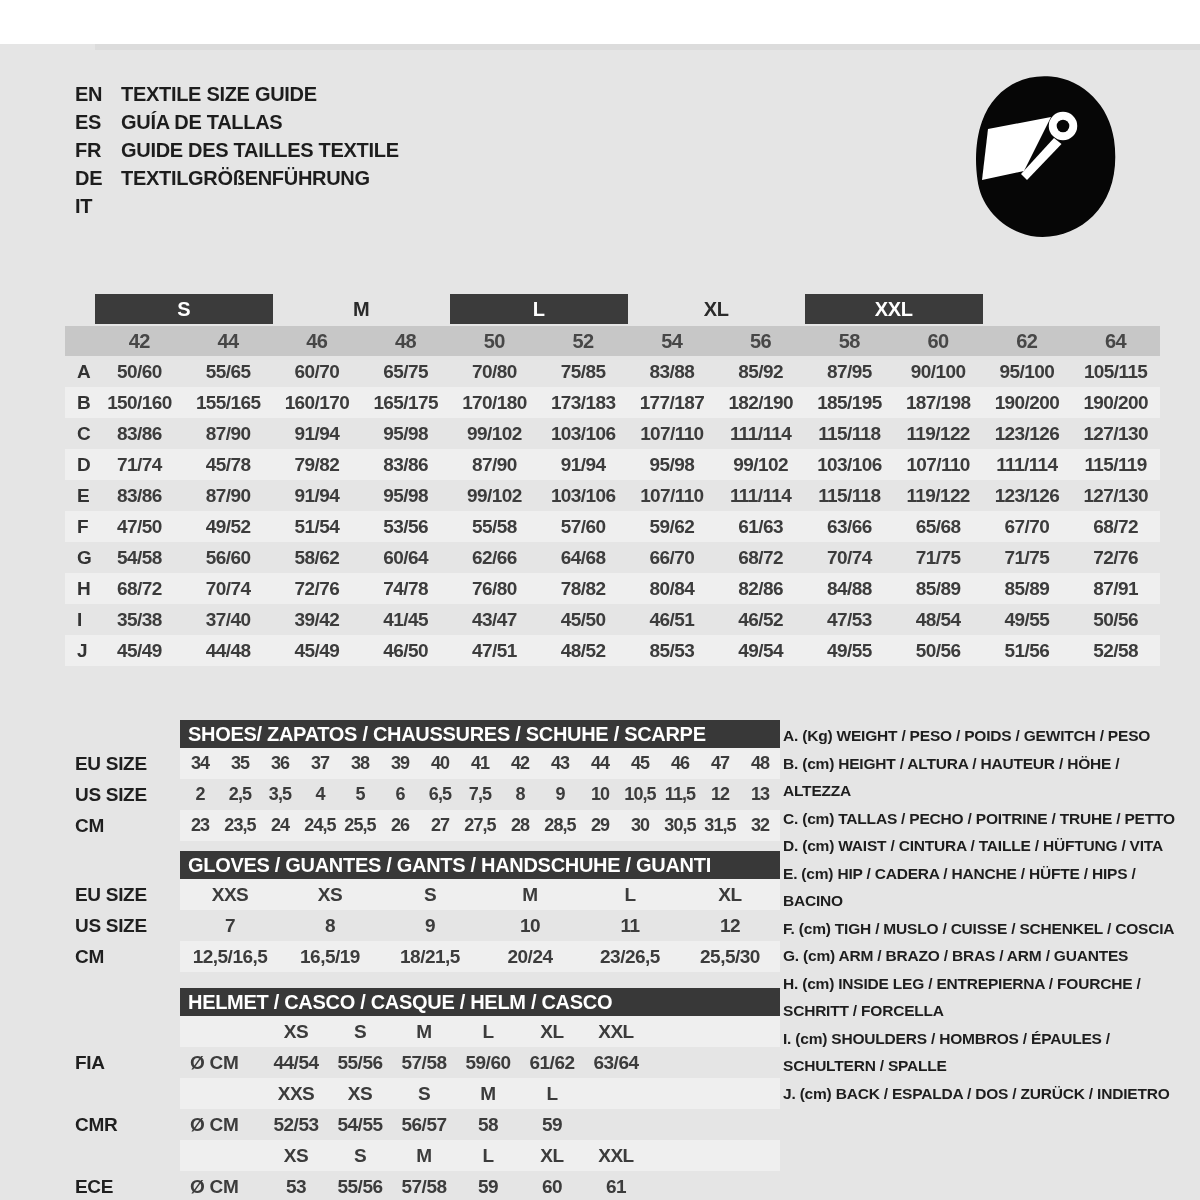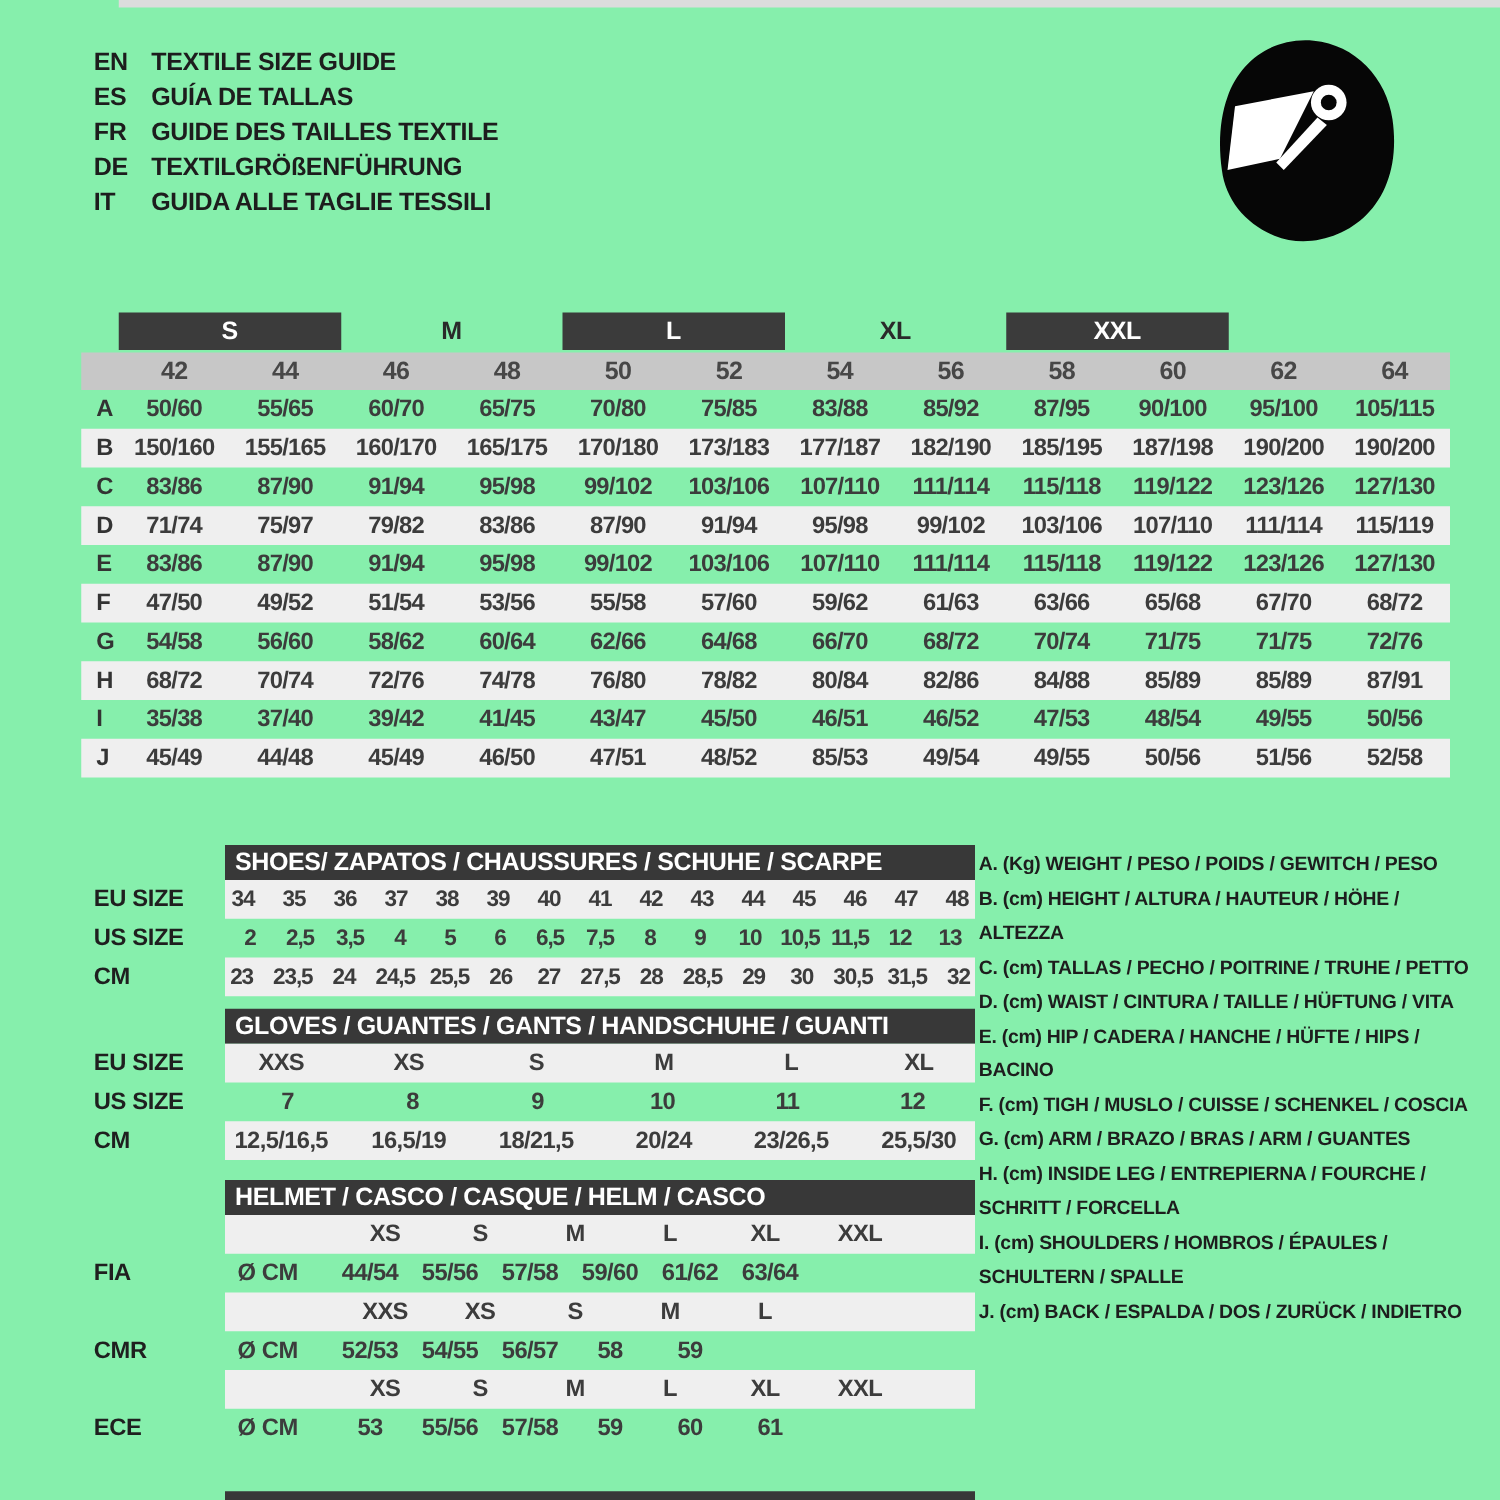--- a/index.html
+++ b/index.html
@@ -1,18 +1,18 @@
 <!DOCTYPE html>
 <html><head>
 <meta charset="utf-8">
 <style>
   html,body{margin:0;padding:0;background:#fff;}
   body{width:1200px;height:1200px;position:relative;overflow:hidden;
        font-family:"Liberation Sans","DejaVu Sans",sans-serif;font-weight:700;color:#2e2e2e;}
-  .canvas{position:absolute;inset:0;background:#86efac;}
+  .canvas{position:absolute;inset:0;background:#e5e5e5;margin-top:44px;}
 
   
   .top-strip{position:absolute;left:95px;top:0;width:1105px;height:6px;background:#dcdcdc;}
   .bottom-strip{position:absolute;left:180px;top:1193px;width:600px;height:7px;background:#383838;}
 
   
   .lang-block{position:absolute;left:75px;top:36px;}
   .lang-row{display:grid;grid-template-columns:46px auto;height:28px;align-items:center;}
   .lang-code,.lang-title{font-size:20px;letter-spacing:-0.3px;color:#1d1d1d;white-space:nowrap;}
 
@@ -31,21 +31,21 @@
   .tt-row.alt{background:#efefef;}
   .tt-label{padding-left:12px;font-size:19px;color:#333;}
   .tt-val{text-align:center;font-size:19px;letter-spacing:-0.6px;color:#3c3c3c;white-space:nowrap;}
 
   
   .sub-tables{position:absolute;left:75px;top:676px;width:705px;}
   .sub-row{display:grid;grid-template-columns:105px 1fr;align-items:center;}
   .gutter-label{font-size:19px;color:#1f1f1f;letter-spacing:-0.3px;}
   .bar{background:#383838;color:#fff;height:28px;line-height:28px;padding-left:8px;font-size:20px;letter-spacing:-0.3px;white-space:nowrap;}
   .stripe{display:grid;height:31px;align-items:center;}
-  .stripe.gray{background:#efefef;gap:12px;}
+  .stripe.gray{background:#efefef;}
   .shoes-grid{grid-template-columns:repeat(15,1fr);}
   .gloves-grid{grid-template-columns:repeat(6,1fr);}
   .helmet-grid{grid-template-columns:84px repeat(6,64px) 1fr;}
   .cell{text-align:center;font-size:19px;letter-spacing:-0.5px;color:#3c3c3c;white-space:nowrap;}
   .shoes-grid .cell{font-size:18px;letter-spacing:-0.9px;}
   .unit{text-align:left;padding-left:10px;font-size:19px;color:#3c3c3c;letter-spacing:-0.3px;}
   #gloves-table{margin-top:10px;}
   #helmet-table{margin-top:16px;}
 
   
@@ -71,21 +71,20 @@
       <div class="lang-row">
         <span class="lang-code">FR</span>
         <span class="lang-title">GUIDE DES TAILLES TEXTILE</span>
       </div>
       <div class="lang-row">
         <span class="lang-code">DE</span>
         <span class="lang-title">TEXTILGRÖßENFÜHRUNG</span>
       </div>
       <div class="lang-row">
         <span class="lang-code">IT</span>
-        <span class="lang-title">GUIDA ALLE TAGLIE TESSILI</span>
       </div>
     </div>
 
   <div class="helmet-icon">
     <svg viewBox="0 0 100 112" width="150" height="172">
       <path d="M54 3 C76 5 93 23 96 45 C99 66 94 84 82 96 C70 108 50 114 33 107 C18 101 7 88 5 72 C3 58 4 44 8 33 C15 13 33 1 54 3 Z" fill="#060606"></path>
       <polygon points="12,38 54,30 36,66 8,72" fill="#ffffff"></polygon>
       <polygon points="34,68 56,44 61,48 38,72" fill="#ffffff"></polygon>
       <circle cx="62" cy="36" r="9.5" fill="#ffffff"></circle>
       <circle cx="62" cy="36" r="4.2" fill="#060606"></circle>
@@ -158,21 +157,21 @@
           <div class="tt-val">107/110</div>
           <div class="tt-val">111/114</div>
           <div class="tt-val">115/118</div>
           <div class="tt-val">119/122</div>
           <div class="tt-val">123/126</div>
           <div class="tt-val">127/130</div>
         </div>
         <div class="tt-grid tt-row alt">
           <div class="tt-label">D</div>
           <div class="tt-val">71/74</div>
-          <div class="tt-val">75/97</div>
+          <div class="tt-val">45/78</div>
           <div class="tt-val">79/82</div>
           <div class="tt-val">83/86</div>
           <div class="tt-val">87/90</div>
           <div class="tt-val">91/94</div>
           <div class="tt-val">95/98</div>
           <div class="tt-val">99/102</div>
           <div class="tt-val">103/106</div>
           <div class="tt-val">107/110</div>
           <div class="tt-val">111/114</div>
           <div class="tt-val">115/119</div>

